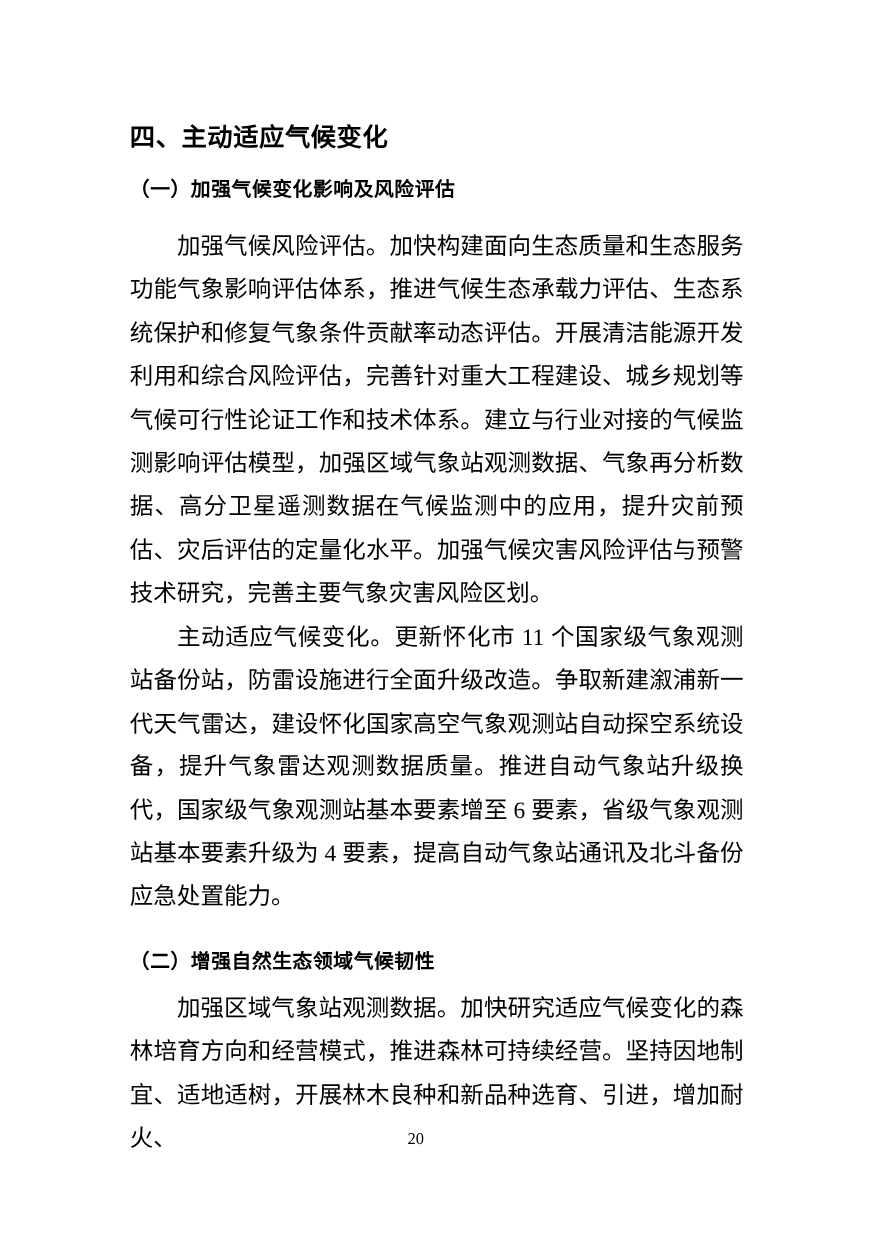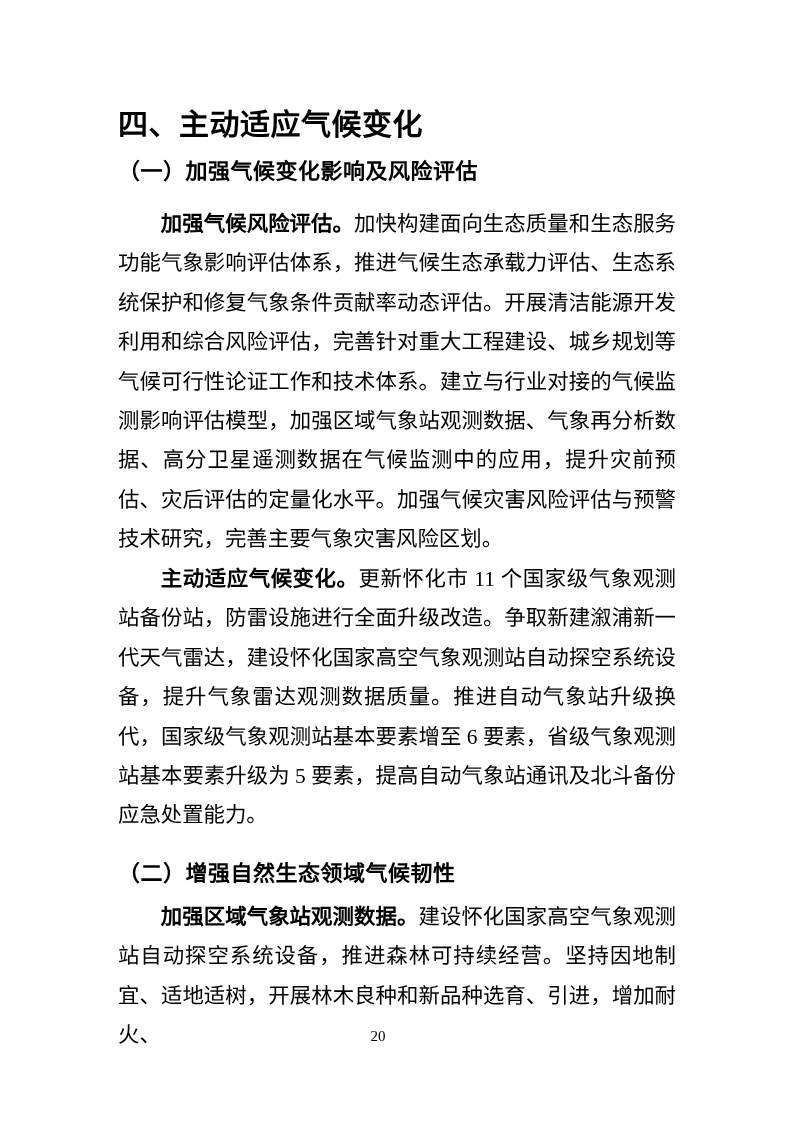--- a/index.html
+++ b/index.html
@@ -17,33 +17,33 @@
     color: #000000;
   }
   .doc-title {
     position: absolute;
     left: 118px;
     top: 110px;
     width: 558px;
     margin: 0;
     font-family: "Liberation Sans", "DejaVu Sans", sans-serif;
     font-weight: bold;
-    font-size: 30px;
+    font-size: 23px;
     line-height: 30px;
     letter-spacing: 0.5px;
     white-space: nowrap;
   }
   .sub-heading {
     position: absolute;
     left: 118px;
     width: 558px;
     margin: 0;
     font-family: "Liberation Serif", "DejaVu Serif", serif;
     font-weight: bold;
-    font-size: 22px;
+    font-size: 18px;
     line-height: 30px;
     letter-spacing: 0.5px;
     white-space: nowrap;
   }
   .heading-1 { top: 157px; }
   .heading-2 { top: 859px; }
   .body-para {
     position: absolute;
     left: 118px;
     width: 558px;
@@ -54,21 +54,21 @@
     text-align: justify;
     text-justify: inter-character;
     text-indent: 2em;
     word-break: break-all;
   }
   .para-1 { top: 205px; }
   .para-2 { top: 560px; }
   .para-3 { top: 898px; }
   .lead {
     font-family: "Liberation Sans", "DejaVu Sans", sans-serif;
-    font-weight: bold;
+    font-weight: normal;
   }
   .page-number {
     position: absolute;
     left: 0;
     top: 1026px;
     width: 756px;
     text-align: center;
     font-family: "Liberation Serif", "DejaVu Serif", serif;
     font-size: 15px;
     line-height: 20px;
@@ -78,21 +78,21 @@
 <body>
 
 <div class="page">
 
   <h1 class="doc-title">四、主动适应气候变化</h1>
 
   <h2 class="sub-heading heading-1">（一）加强气候变化影响及风险评估</h2>
 
   <p class="body-para para-1"><span class="lead">加强气候风险评估。</span><span>加快构建面向生态质量和生态服务功能气象影响评估体系，推进气候生态承载力评估、生态系统保护和修复气象条件贡献率动态评估。开展清洁能源开发利用和综合风险评估，完善针对重大工程建设、城乡规划等气候可行性论证工作和技术体系。建立与行业对接的气候监测影响评估模型，加强区域气象站观测数据、气象再分析数据、高分卫星遥测数据在气候监测中的应用，提升灾前预估、灾后评估的定量化水平。加强气候灾害风险评估与预警技术研究，完善主要气象灾害风险区划。</span></p>
 
-  <p class="body-para para-2"><span class="lead">主动适应气候变化。</span><span>更新怀化市 11 个国家级气象观测站备份站，防雷设施进行全面升级改造。争取新建溆浦新一代天气雷达，建设怀化国家高空气象观测站自动探空系统设备，提升气象雷达观测数据质量。推进自动气象站升级换代，国家级气象观测站基本要素增至 6 要素，省级气象观测站基本要素升级为 5 要素，提高自动气象站通讯及北斗备份应急处置能力。</span></p>
+  <p class="body-para para-2"><span class="lead">主动适应气候变化。</span><span>更新怀化市 11 个国家级气象观测站备份站，防雷设施进行全面升级改造。争取新建溆浦新一代天气雷达，建设怀化国家高空气象观测站自动探空系统设备，提升气象雷达观测数据质量。推进自动气象站升级换代，国家级气象观测站基本要素增至 6 要素，省级气象观测站基本要素升级为 4 要素，提高自动气象站通讯及北斗备份应急处置能力。</span></p>
 
   <h2 class="sub-heading heading-2">（二）增强自然生态领域气候韧性</h2>
 
-  <p class="body-para para-3"><span class="lead">加强区域气象站观测数据。</span><span>建设怀化国家高空气象观测站自动探空系统设备，推进森林可持续经营。坚持因地制宜、适地适树，开展林木良种和新品种选育、引进，增加耐火、</span></p>
+  <p class="body-para para-3"><span class="lead">加强区域气象站观测数据。</span><span>加快研究适应气候变化的森林培育方向和经营模式，推进森林可持续经营。坚持因地制宜、适地适树，开展林木良种和新品种选育、引进，增加耐火、</span></p>
 
   <div class="page-number">20</div>
 
 </div>
 
 </body></html>

